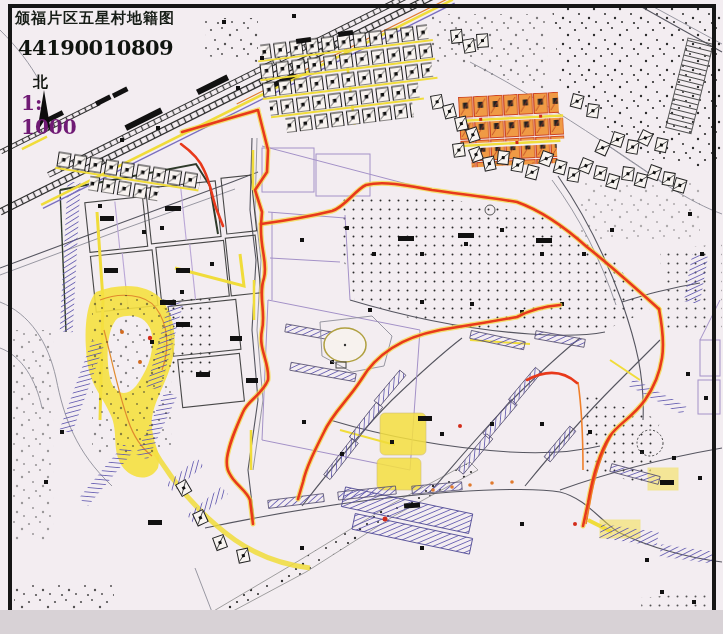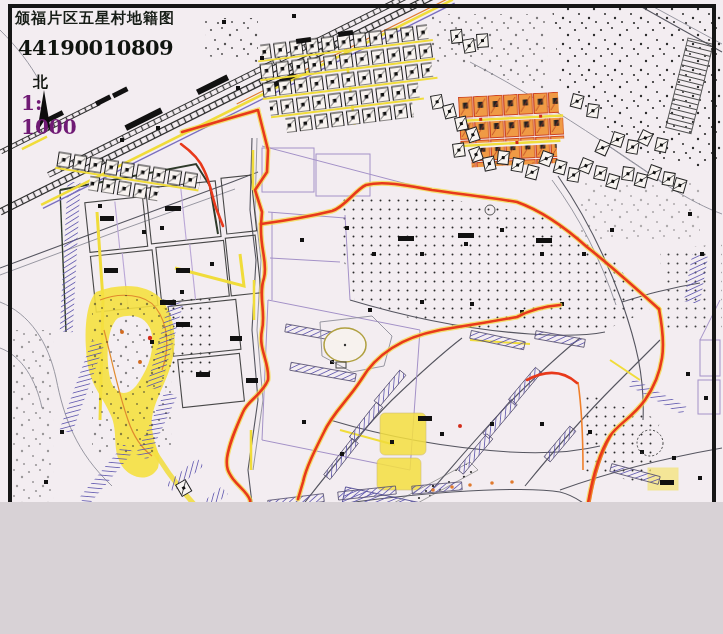--- a/index.html
+++ b/index.html
@@ -1,16 +1,16 @@
 <!DOCTYPE html>
 <html><head>
 <meta charset="utf-8">
 <style>
   html,body{margin:0;padding:0;background:#d8d2d6;}
-  .stage{position:relative;width:723px;height:502px;background:#efe8ec;overflow:hidden;
+  .stage{position:relative;width:723px;height:610px;background:#efe8ec;overflow:hidden;
          font-family:"Liberation Sans",sans-serif;}
   .stage svg{position:absolute;left:0;top:0;}
   .titleblock{position:absolute;left:0;top:0;z-index:5;color:#14181a;}
   .map-title{position:absolute;left:15px;top:9px;width:200px;font-size:15px;font-weight:bold;
              letter-spacing:1px;color:#171d17;white-space:nowrap;}
   .map-number{position:absolute;left:18px;top:35px;font-family:"DejaVu Serif",serif;
               font-size:21px;font-weight:bold;letter-spacing:-0.5px;color:#10140f;}
   .map-scale{position:absolute;left:21px;top:55px;font-family:"DejaVu Serif",serif;
              font-size:20px;font-weight:bold;color:#701a75;margin-top:36px;}
   .north-label{position:absolute;left:33px;top:73px;font-size:15px;font-weight:bold;color:#10140f;}

